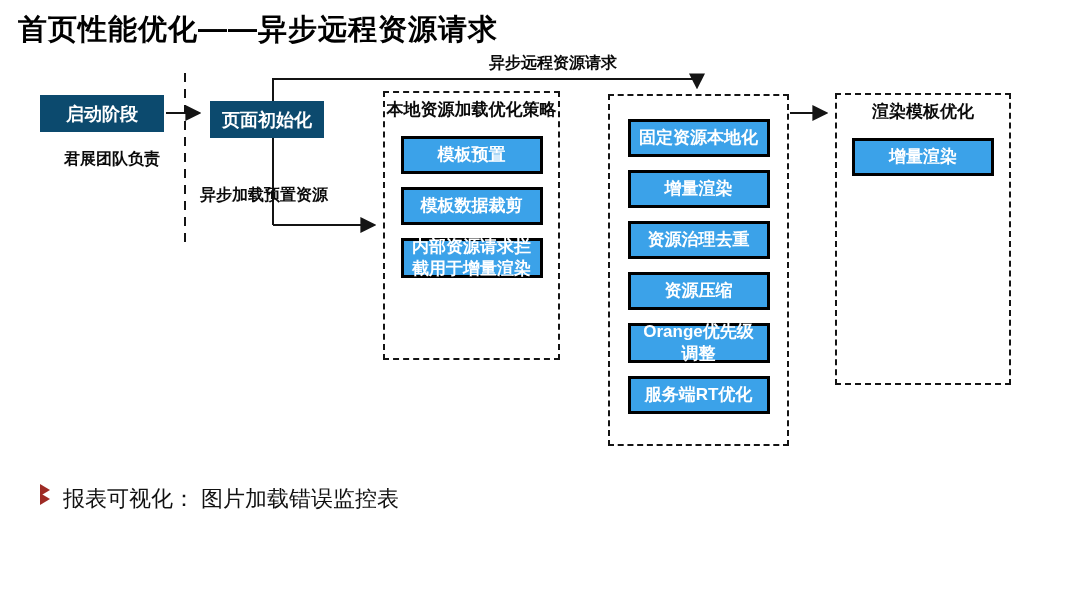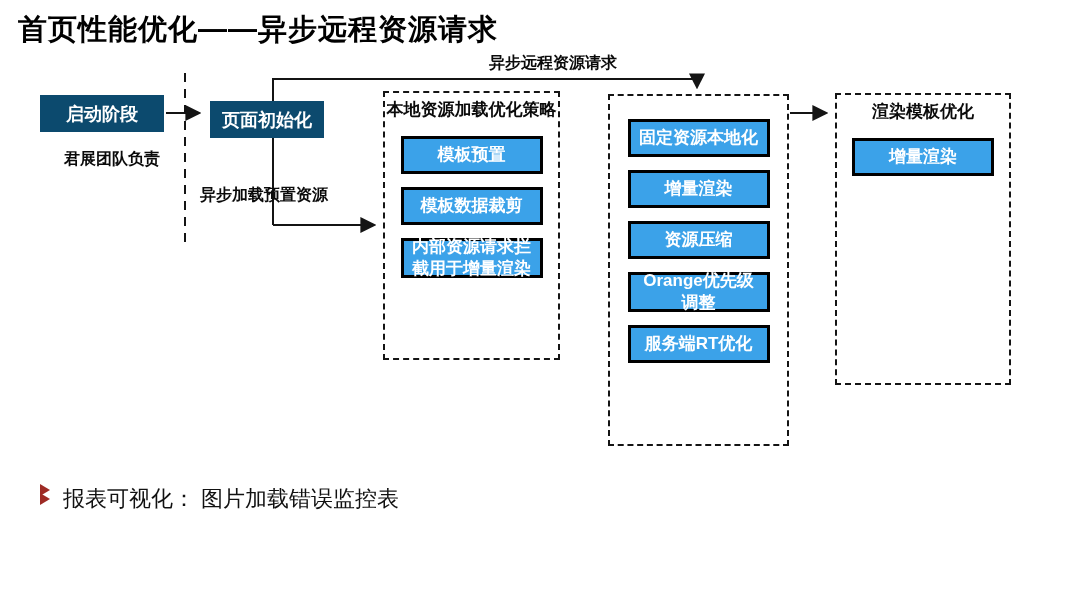--- a/index.html
+++ b/index.html
@@ -150,20 +150,21 @@
   <div class="panel panel-1">
     <div class="panel-title">本地资源加载优化策略</div>
     <div class="pitem first">模板预置</div>
     <div class="pitem">模板数据裁剪</div>
     <div class="pitem tall">内部资源请求拦截用于增量渲染</div>
   </div>
 
   <div class="panel panel-2">
     <div class="pitem first">固定资源本地化</div>
     <div class="pitem">增量渲染</div>
+    <div class="pitem">资源治理去重</div>
     <div class="pitem">资源压缩</div>
     <div class="pitem tall">Orange优先级调整</div>
     <div class="pitem">服务端RT优化</div>
   </div>
 
   <div class="panel panel-3">
     <div class="panel-title">渲染模板优化</div>
     <div class="pitem first">增量渲染</div>
   </div>
 

